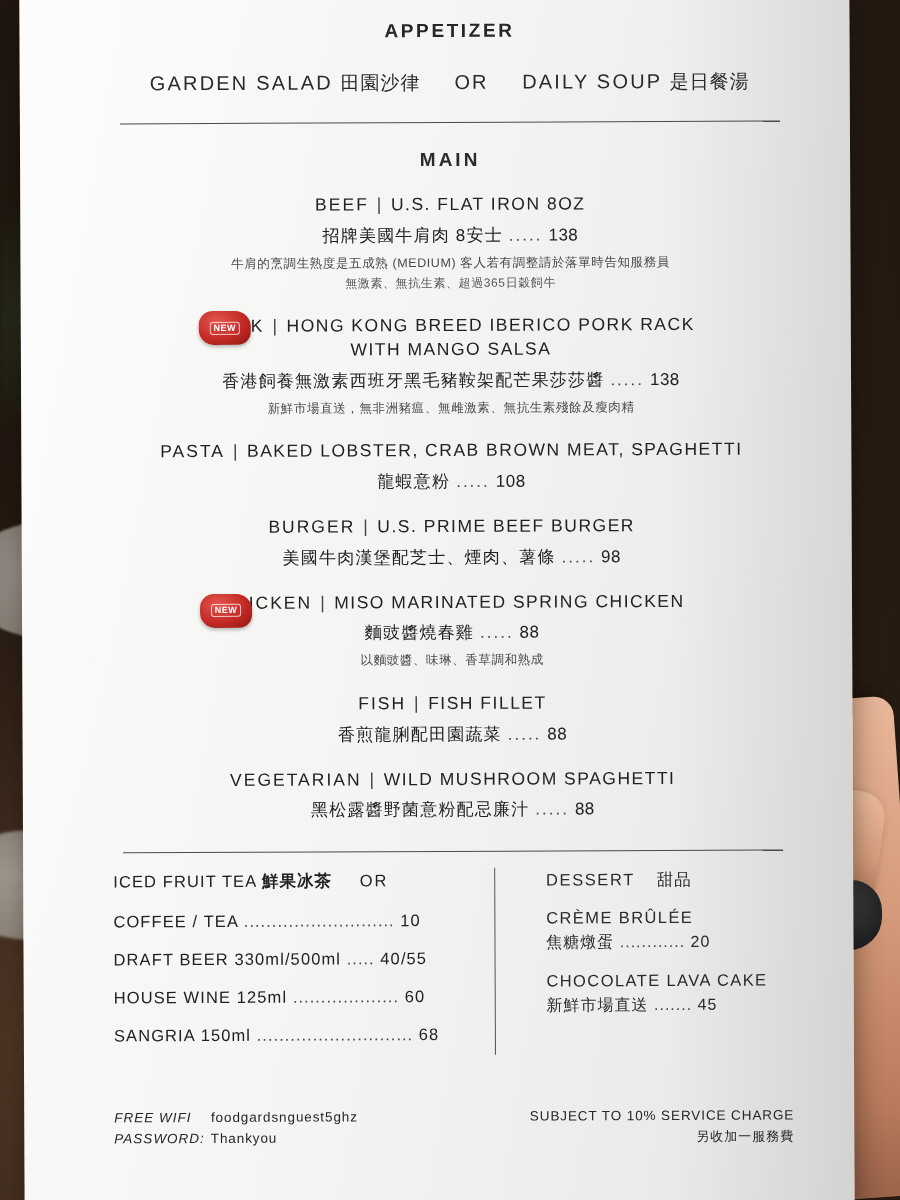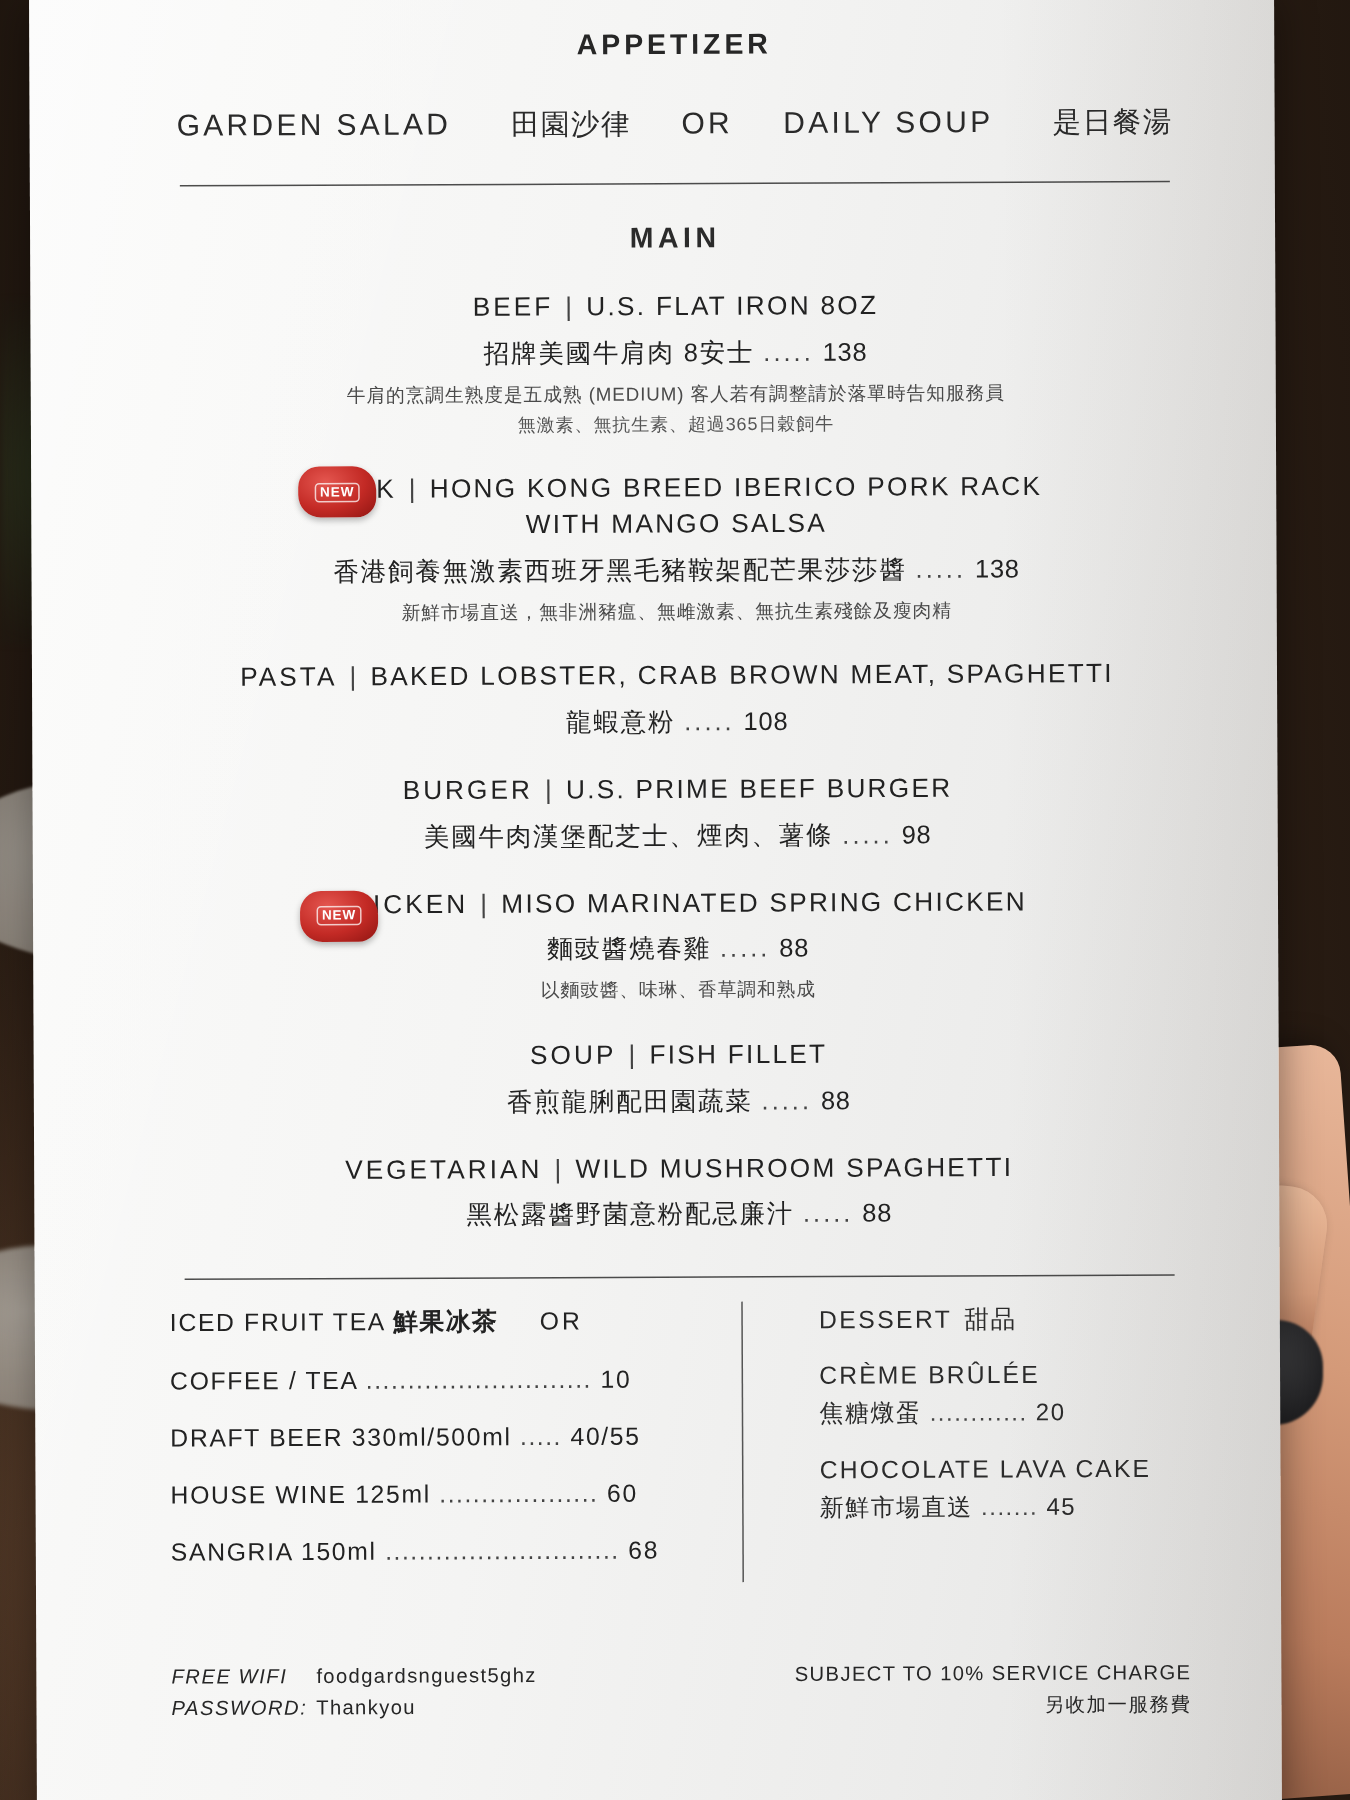--- a/index.html
+++ b/index.html
@@ -136,21 +136,20 @@
   .appetizer-line {
     margin-top: 28px;
     text-align: center;
     font-size: 20px;
     letter-spacing: 2.2px;
     color: #2a2a2a;
   }
   .appetizer-line .cn {
     font-size: 19px;
     letter-spacing: 1px;
-    margin-left: 32px;
   }
   .appetizer-line .or {
     display: inline-block;
     margin: 0 26px;
     letter-spacing: 2px;
   }
 
   .rule {
     height: 1px;
     background: #2e2e2e;
@@ -258,21 +257,21 @@
   }
   .drink-row .dots { color: #444; letter-spacing: 1px; }
   .drink-row .or { margin-left: 22px; letter-spacing: 2px; }
   .drink-row .cn { letter-spacing: 1px; font-weight: bold; }
 
   .dessert-head {
     font-size: 16.5px;
     letter-spacing: 1.6px;
     margin-bottom: 17px;
   }
-  .dessert-head .cn { margin-left: 2px; letter-spacing: 1px; }
+  .dessert-head .cn { margin-left: 16px; letter-spacing: 1px; }
   .dessert-name {
     font-size: 16.5px;
     letter-spacing: 1.4px;
     margin-bottom: 5px;
   }
   .dessert-cn {
     font-size: 16px;
     letter-spacing: 1px;
     margin-bottom: 18px;
   }
@@ -383,21 +382,21 @@
       <div class="cn">
         <span>麵豉醬燒春雞</span>
         <span class="dots">.....</span>
         <span class="price">88</span>
       </div>
       <div class="note">以麵豉醬、味琳、香草調和熟成</div>
     </div>
 
     <div class="item">
       <div class="en">
-        <span class="cat">SOUP</span><span class="bar">|</span><span>FISH FILLET</span>
+        <span class="cat">FISH</span><span class="bar">|</span><span>FISH FILLET</span>
       </div>
       <div class="cn">
         <span>香煎龍脷配田園蔬菜</span>
         <span class="dots">.....</span>
         <span class="price">88</span>
       </div>
     </div>
 
     <div class="item">
       <div class="en">

